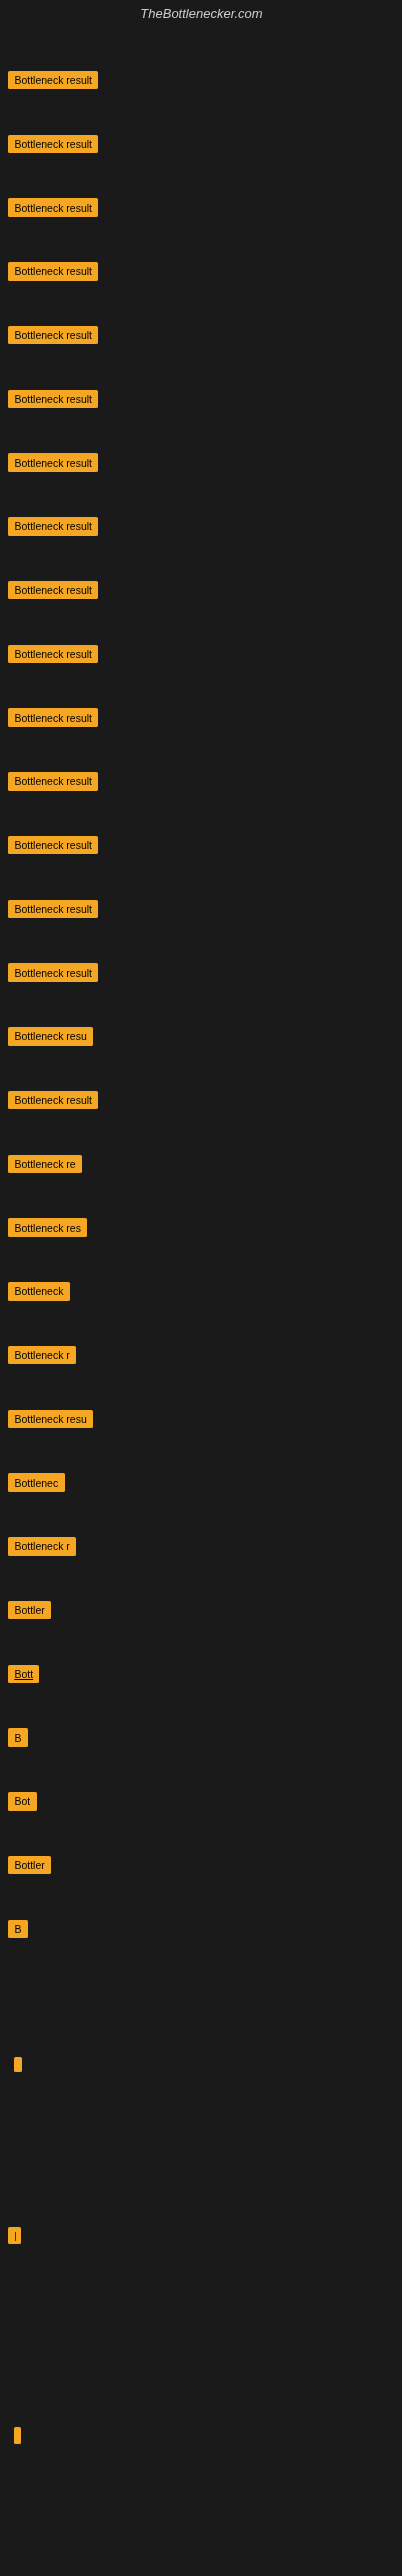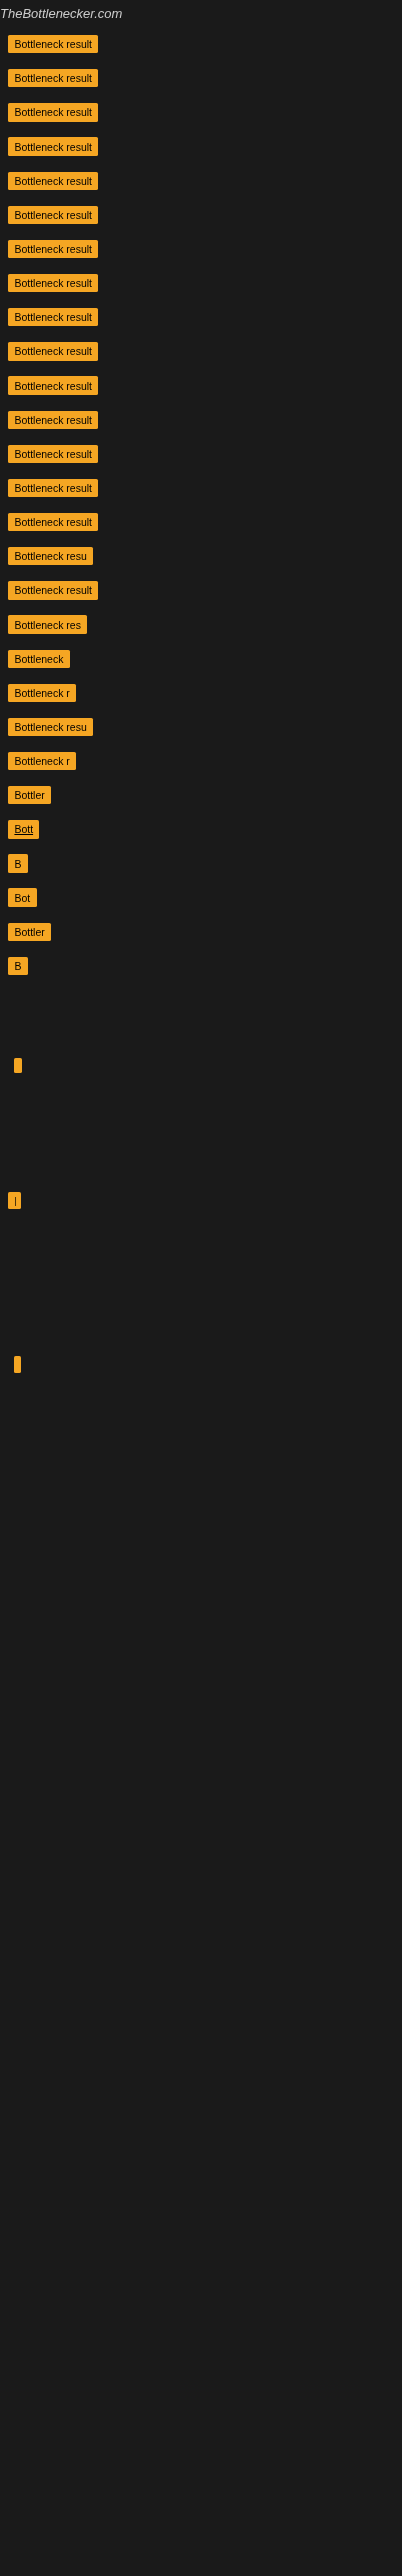--- a/index.html
+++ b/index.html
@@ -10,34 +10,35 @@
 
     body {
       background-color: #1a1a1a;
       width: 403px;
       min-height: 2576px;
       font-family: Arial, sans-serif;
       position: relative;
     }
 
     .site-title {
-      text-align: left;
+      text-align: center;
       color: #cccccc;
       font-size: 13px;
       padding: 6.4px 0;
       font-style: italic;
     }
 
     .results-container {
       padding: 4px 8px;
     }
 
     .result-item {
       margin-bottom: 6.4px;
       padding: 3.2px 0;
+      margin-top: 36px;
     }
 
     .result-badge {
       display: inline-block;
       background-color: #f5a623;
       color: #000000;
       font-size: 10.5px;
       font-weight: normal;
       padding: 3.2px 6.4px;
       border-radius: 1.6px;
@@ -145,37 +146,43 @@
     </div>
 
     <div class="result-item">
       <span class="result-badge badge-w130">Bottleneck resu</span>
     </div>
 
     <div class="result-item">
       <span class="result-badge badge-full">Bottleneck result</span>
     </div>
 
+    <div class="result-item">
+      <span class="result-badge badge-w110">Bottleneck re</span>
+    </div>
 
     <div class="result-item">
       <span class="result-badge badge-w105">Bottleneck res</span>
     </div>
 
     <div class="result-item">
       <span class="result-badge badge-w90">Bottleneck</span>
     </div>
 
     <div class="result-item">
       <span class="result-badge badge-w95">Bottleneck r</span>
     </div>
 
     <div class="result-item">
       <span class="result-badge badge-w110">Bottleneck resu</span>
     </div>
 
+    <div class="result-item">
+      <span class="result-badge badge-w85">Bottlenec</span>
+    </div>
 
     <div class="result-item">
       <span class="result-badge badge-w95">Bottleneck r</span>
     </div>
 
     <div class="result-item">
       <span class="result-badge badge-w70">Bottler</span>
     </div>
 
     <div class="result-item">

